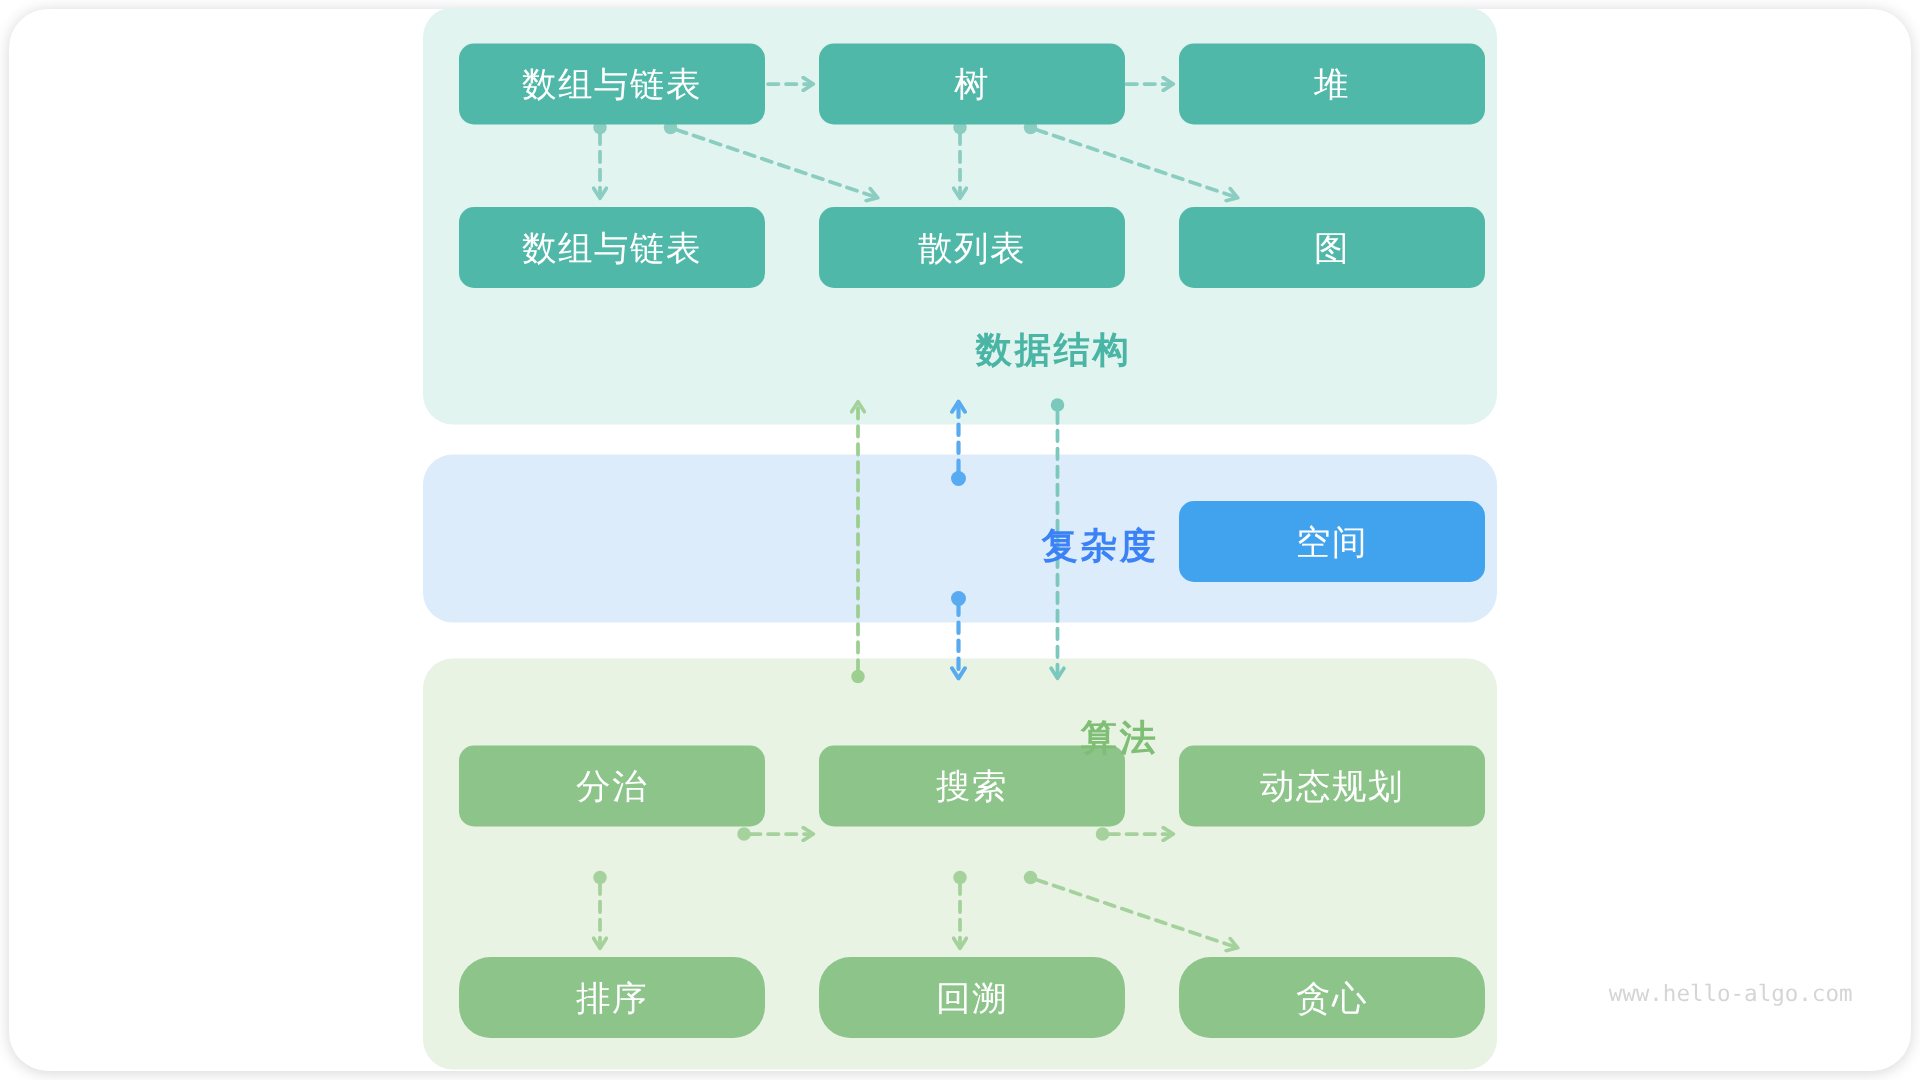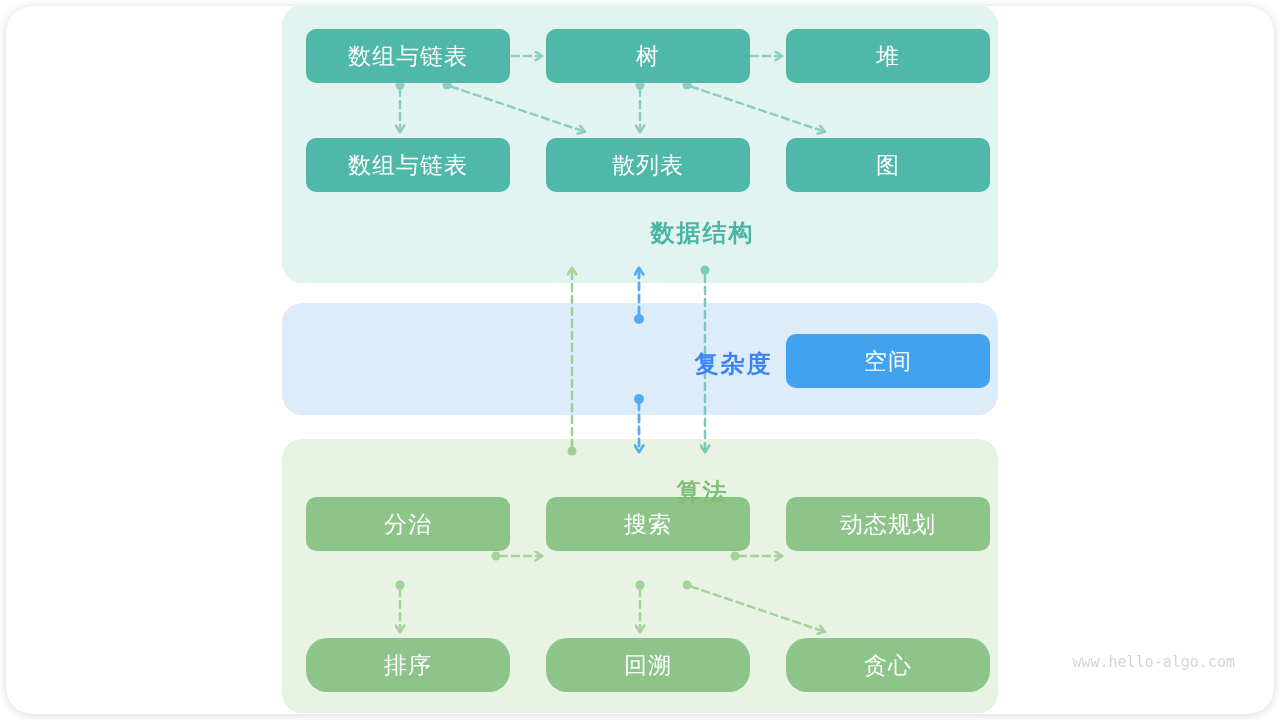--- a/index.html
+++ b/index.html
@@ -27,21 +27,21 @@
   .c1{left:306px;} .c2{left:546px;} .c3{left:786px;}
   .r-ds1{top:29px;} .r-ds2{top:138px;}
   .r-cx{top:334px;}
   .r-al1{top:497px;} .r-al2{top:638px;border-radius:21px;}
   .sec-title{
     position:absolute;left:282px;width:841px;text-align:center;
     font-size:24px;font-weight:700;letter-spacing:2px;
   }
   .title-ds{top:217px;color:#4ab5a5;}
   .title-cx{top:348px;color:#3b82f6;margin-left:31px;}
-  .title-al{top:476px;color:#7fbe75;}
+  .title-al{top:476px;color:#7fbe75;padding-left:44px;}
   .edges{position:absolute;left:0;top:0;width:1280px;height:720px;pointer-events:none;}
   .watermark{
     position:absolute;top:653px;right:45px;
     font-family:"DejaVu Sans Mono",monospace;font-size:15px;color:#d5d5d5;
   }
 </style>
 </head>
 <body>
 
 <div class="canvas">

